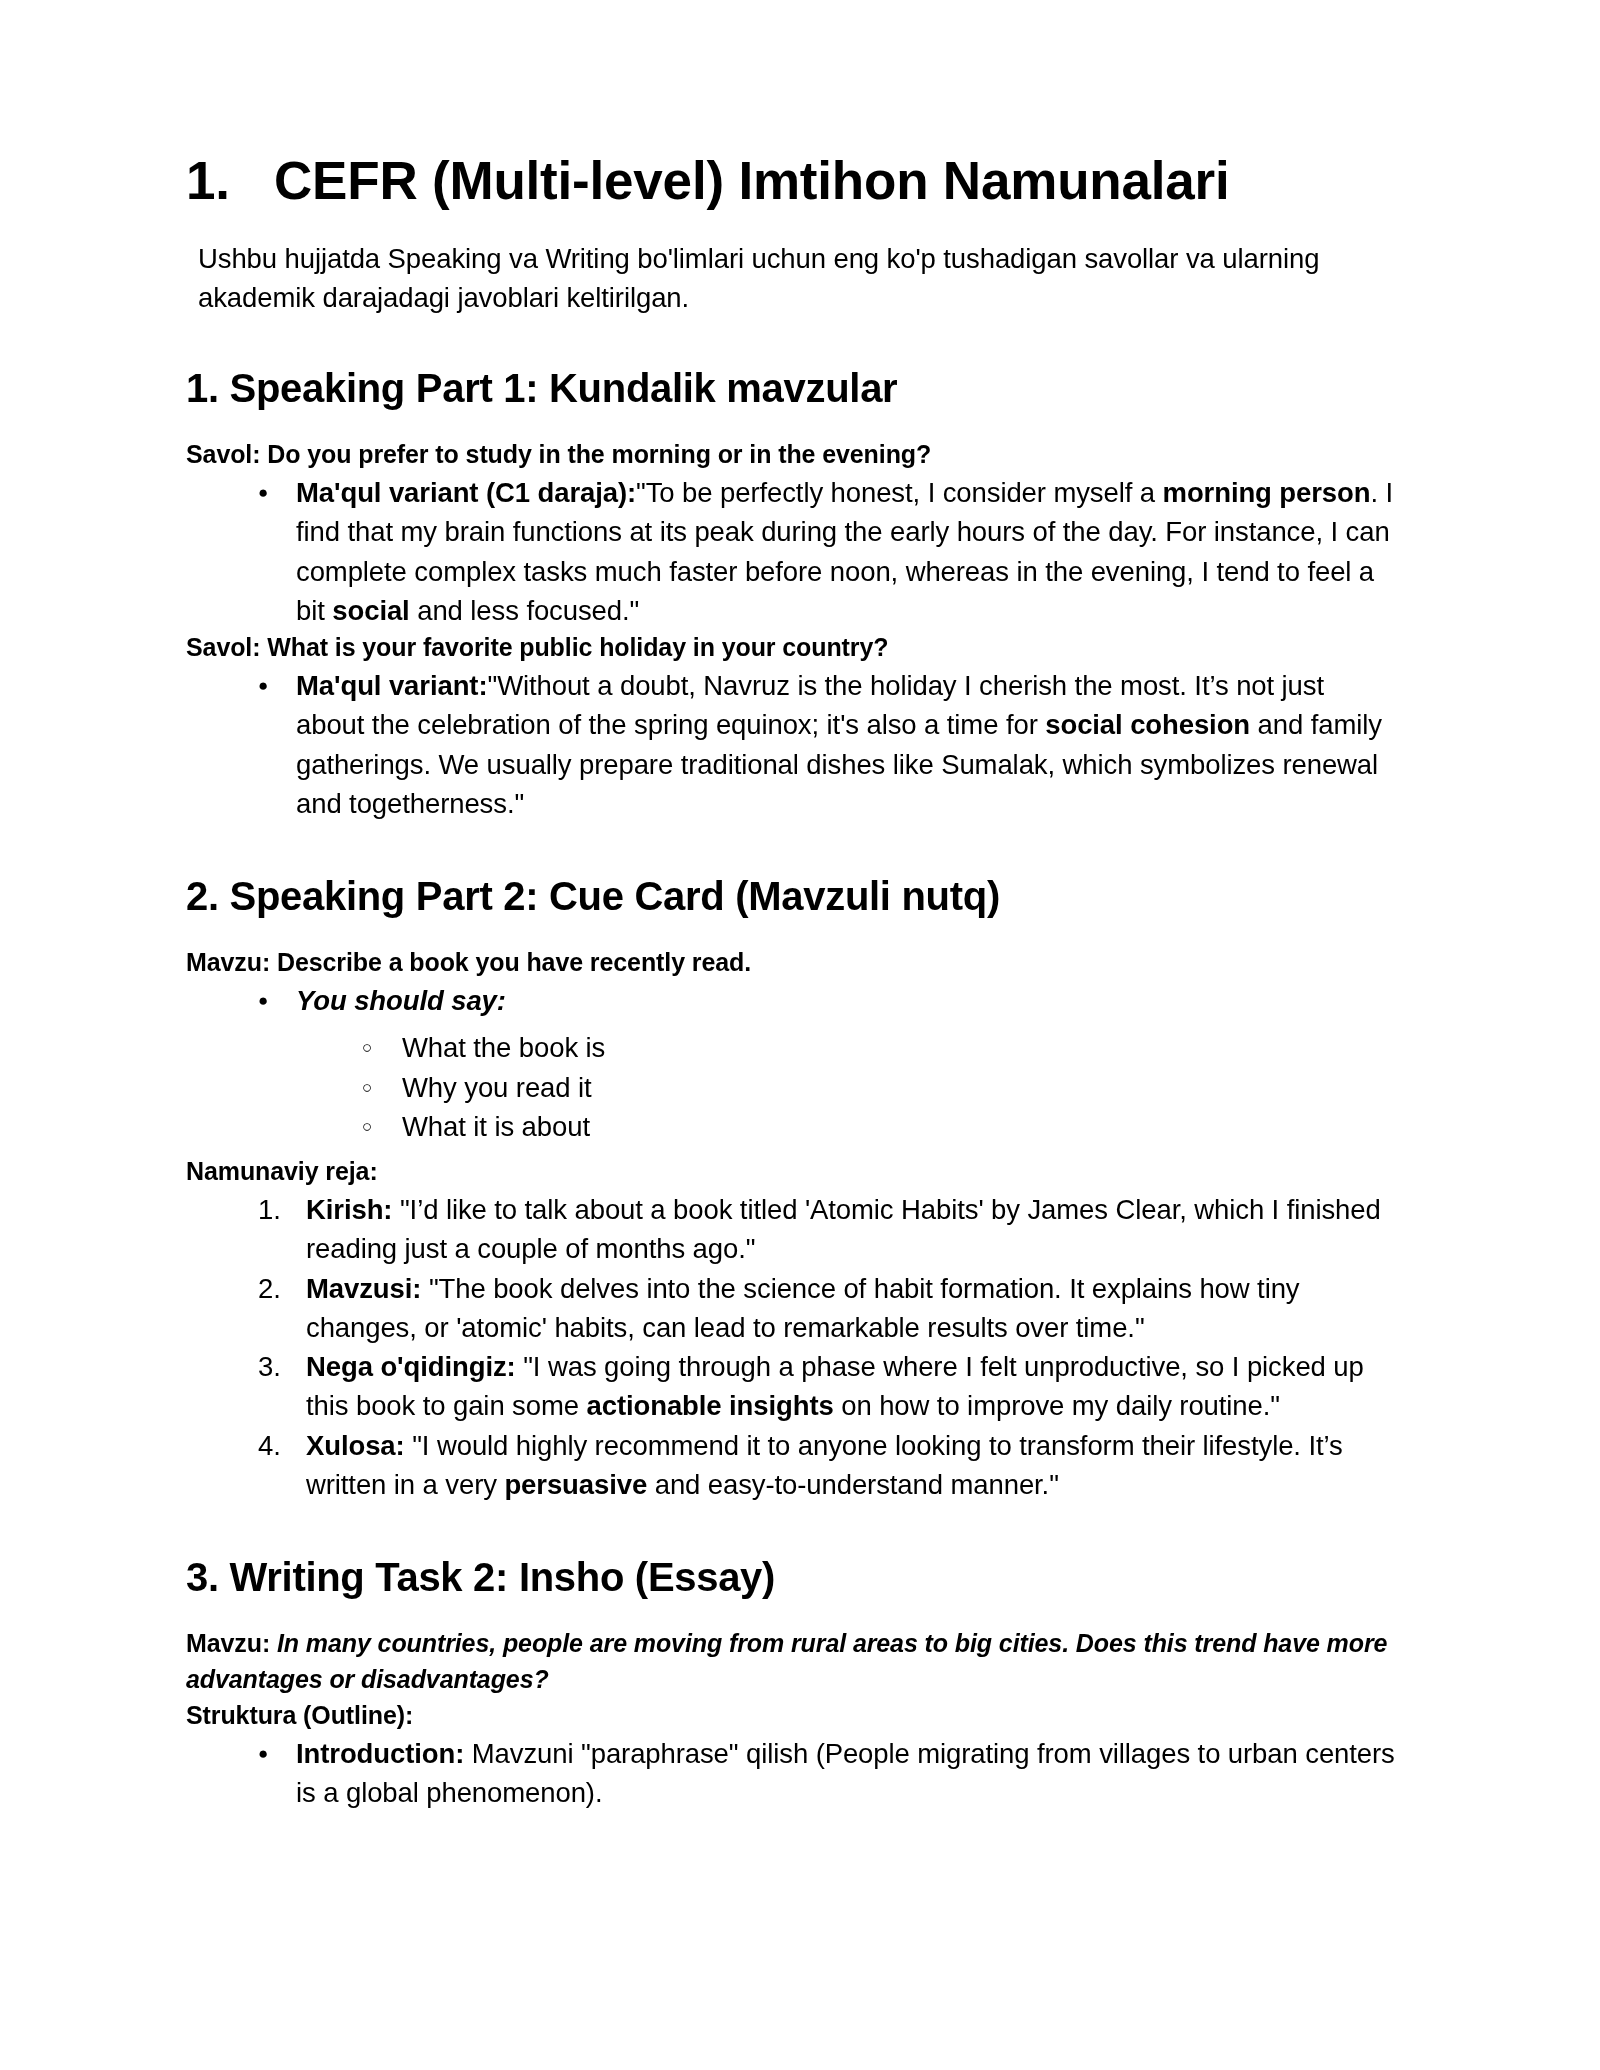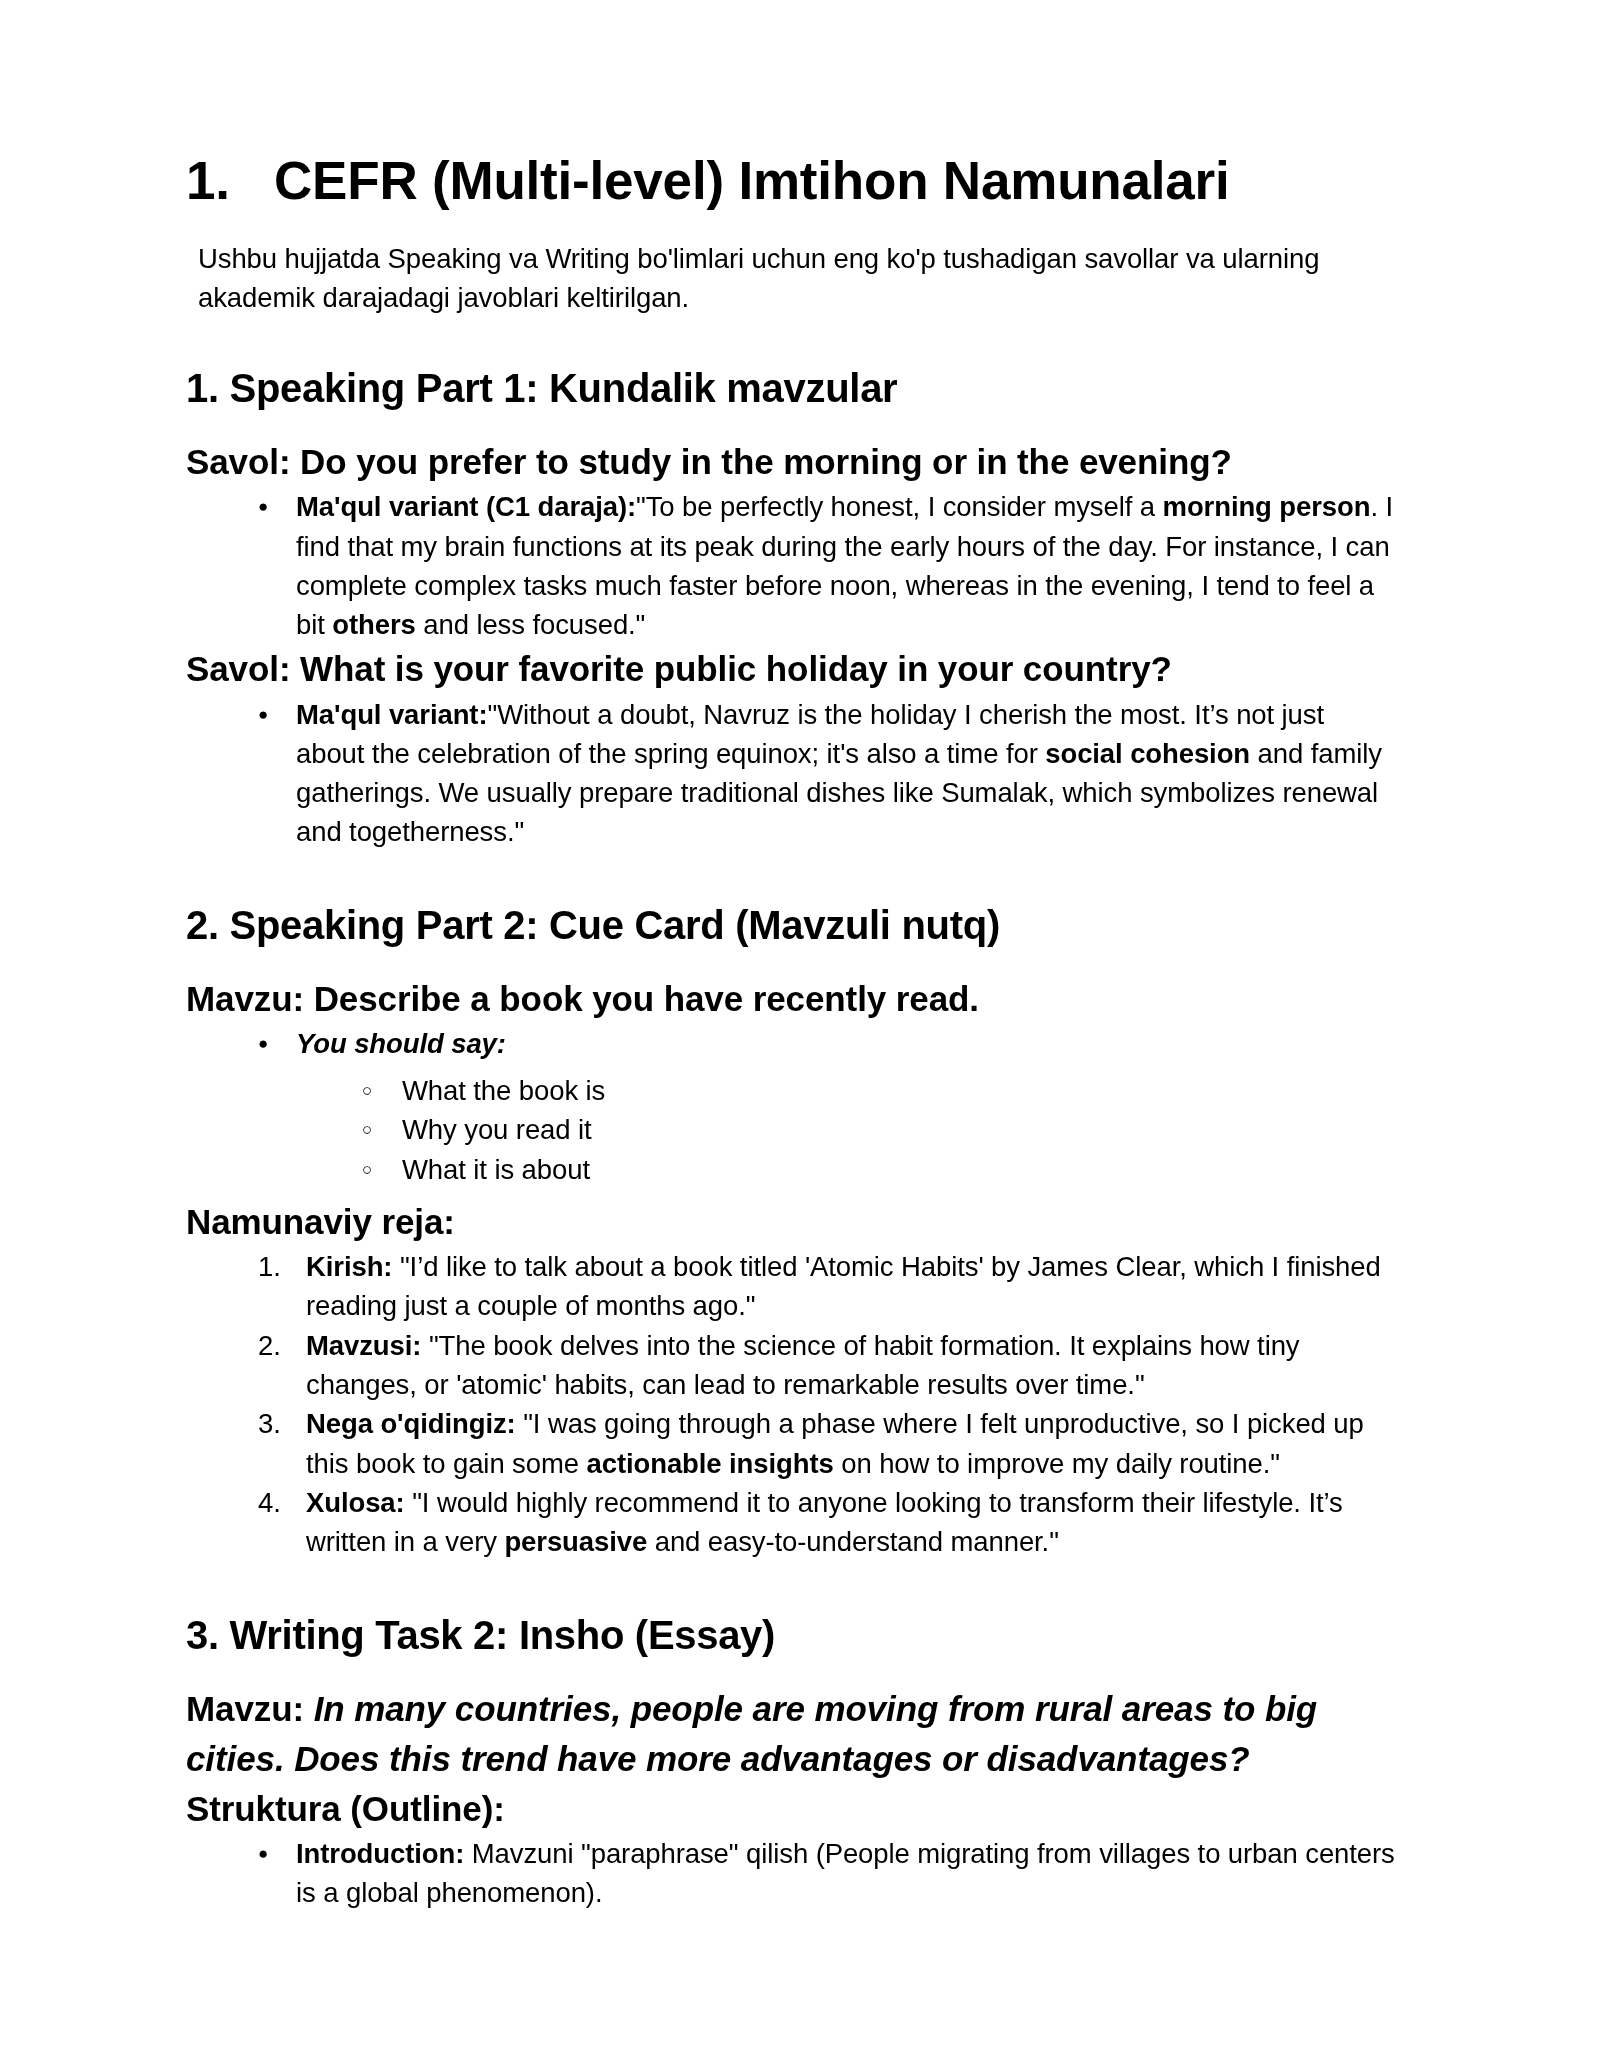--- a/index.html
+++ b/index.html
@@ -60,21 +60,21 @@
     font-size: 40px;
     font-weight: bold;
     line-height: 1.25;
     margin: 48px 0 24px 0;
     letter-spacing: -0.3px;
   }
   h2.sec.first { margin-top: 46px; }
 
   
   .label-line {
-    font-size: 35px;
+    font-size: 25px;
     line-height: 1.43;
     margin: 0;
     letter-spacing: -0.1px;
   }
 
   
   ul.lvl1 {
     margin: 0;
     padding: 0 0 0 72px;
     list-style: none;
@@ -159,21 +159,21 @@
 
     <p class="body">Ushbu hujjatda Speaking va Writing bo'limlari uchun eng ko'p tushadigan savollar va ularning akademik darajadagi javoblari keltirilgan.</p>
 
     <h2 class="sec first">1. Speaking Part 1: Kundalik mavzular</h2>
 
     <p class="label-line">
       <b>Savol: Do you prefer to study in the morning or in the evening?</b>
     </p>
     <ul class="lvl1">
       <li>
-        <b>Ma'qul variant (C1 daraja):</b><span>"To be perfectly honest, I consider myself a </span><b>morning person</b><span>. I find that my brain functions at its peak during the early hours of the day. For instance, I can complete complex tasks much faster before noon, whereas in the evening, I tend to feel a bit </span><b>others</b><span> and less focused."</span>
+        <b>Ma'qul variant (C1 daraja):</b><span>"To be perfectly honest, I consider myself a </span><b>morning person</b><span>. I find that my brain functions at its peak during the early hours of the day. For instance, I can complete complex tasks much faster before noon, whereas in the evening, I tend to feel a bit </span><b>social</b><span> and less focused."</span>
       </li>
     </ul>
 
     <p class="label-line">
       <b>Savol: What is your favorite public holiday in your country?</b>
     </p>
     <ul class="lvl1">
       <li>
         <b>Ma'qul variant:</b><span>"Without a doubt, Navruz is the holiday I cherish the most. It’s not just about the celebration of the spring equinox; it's also a time for </span><b>social cohesion</b><span> and family gatherings. We usually prepare traditional dishes like Sumalak, which symbolizes renewal and togetherness."</span>
       </li>

